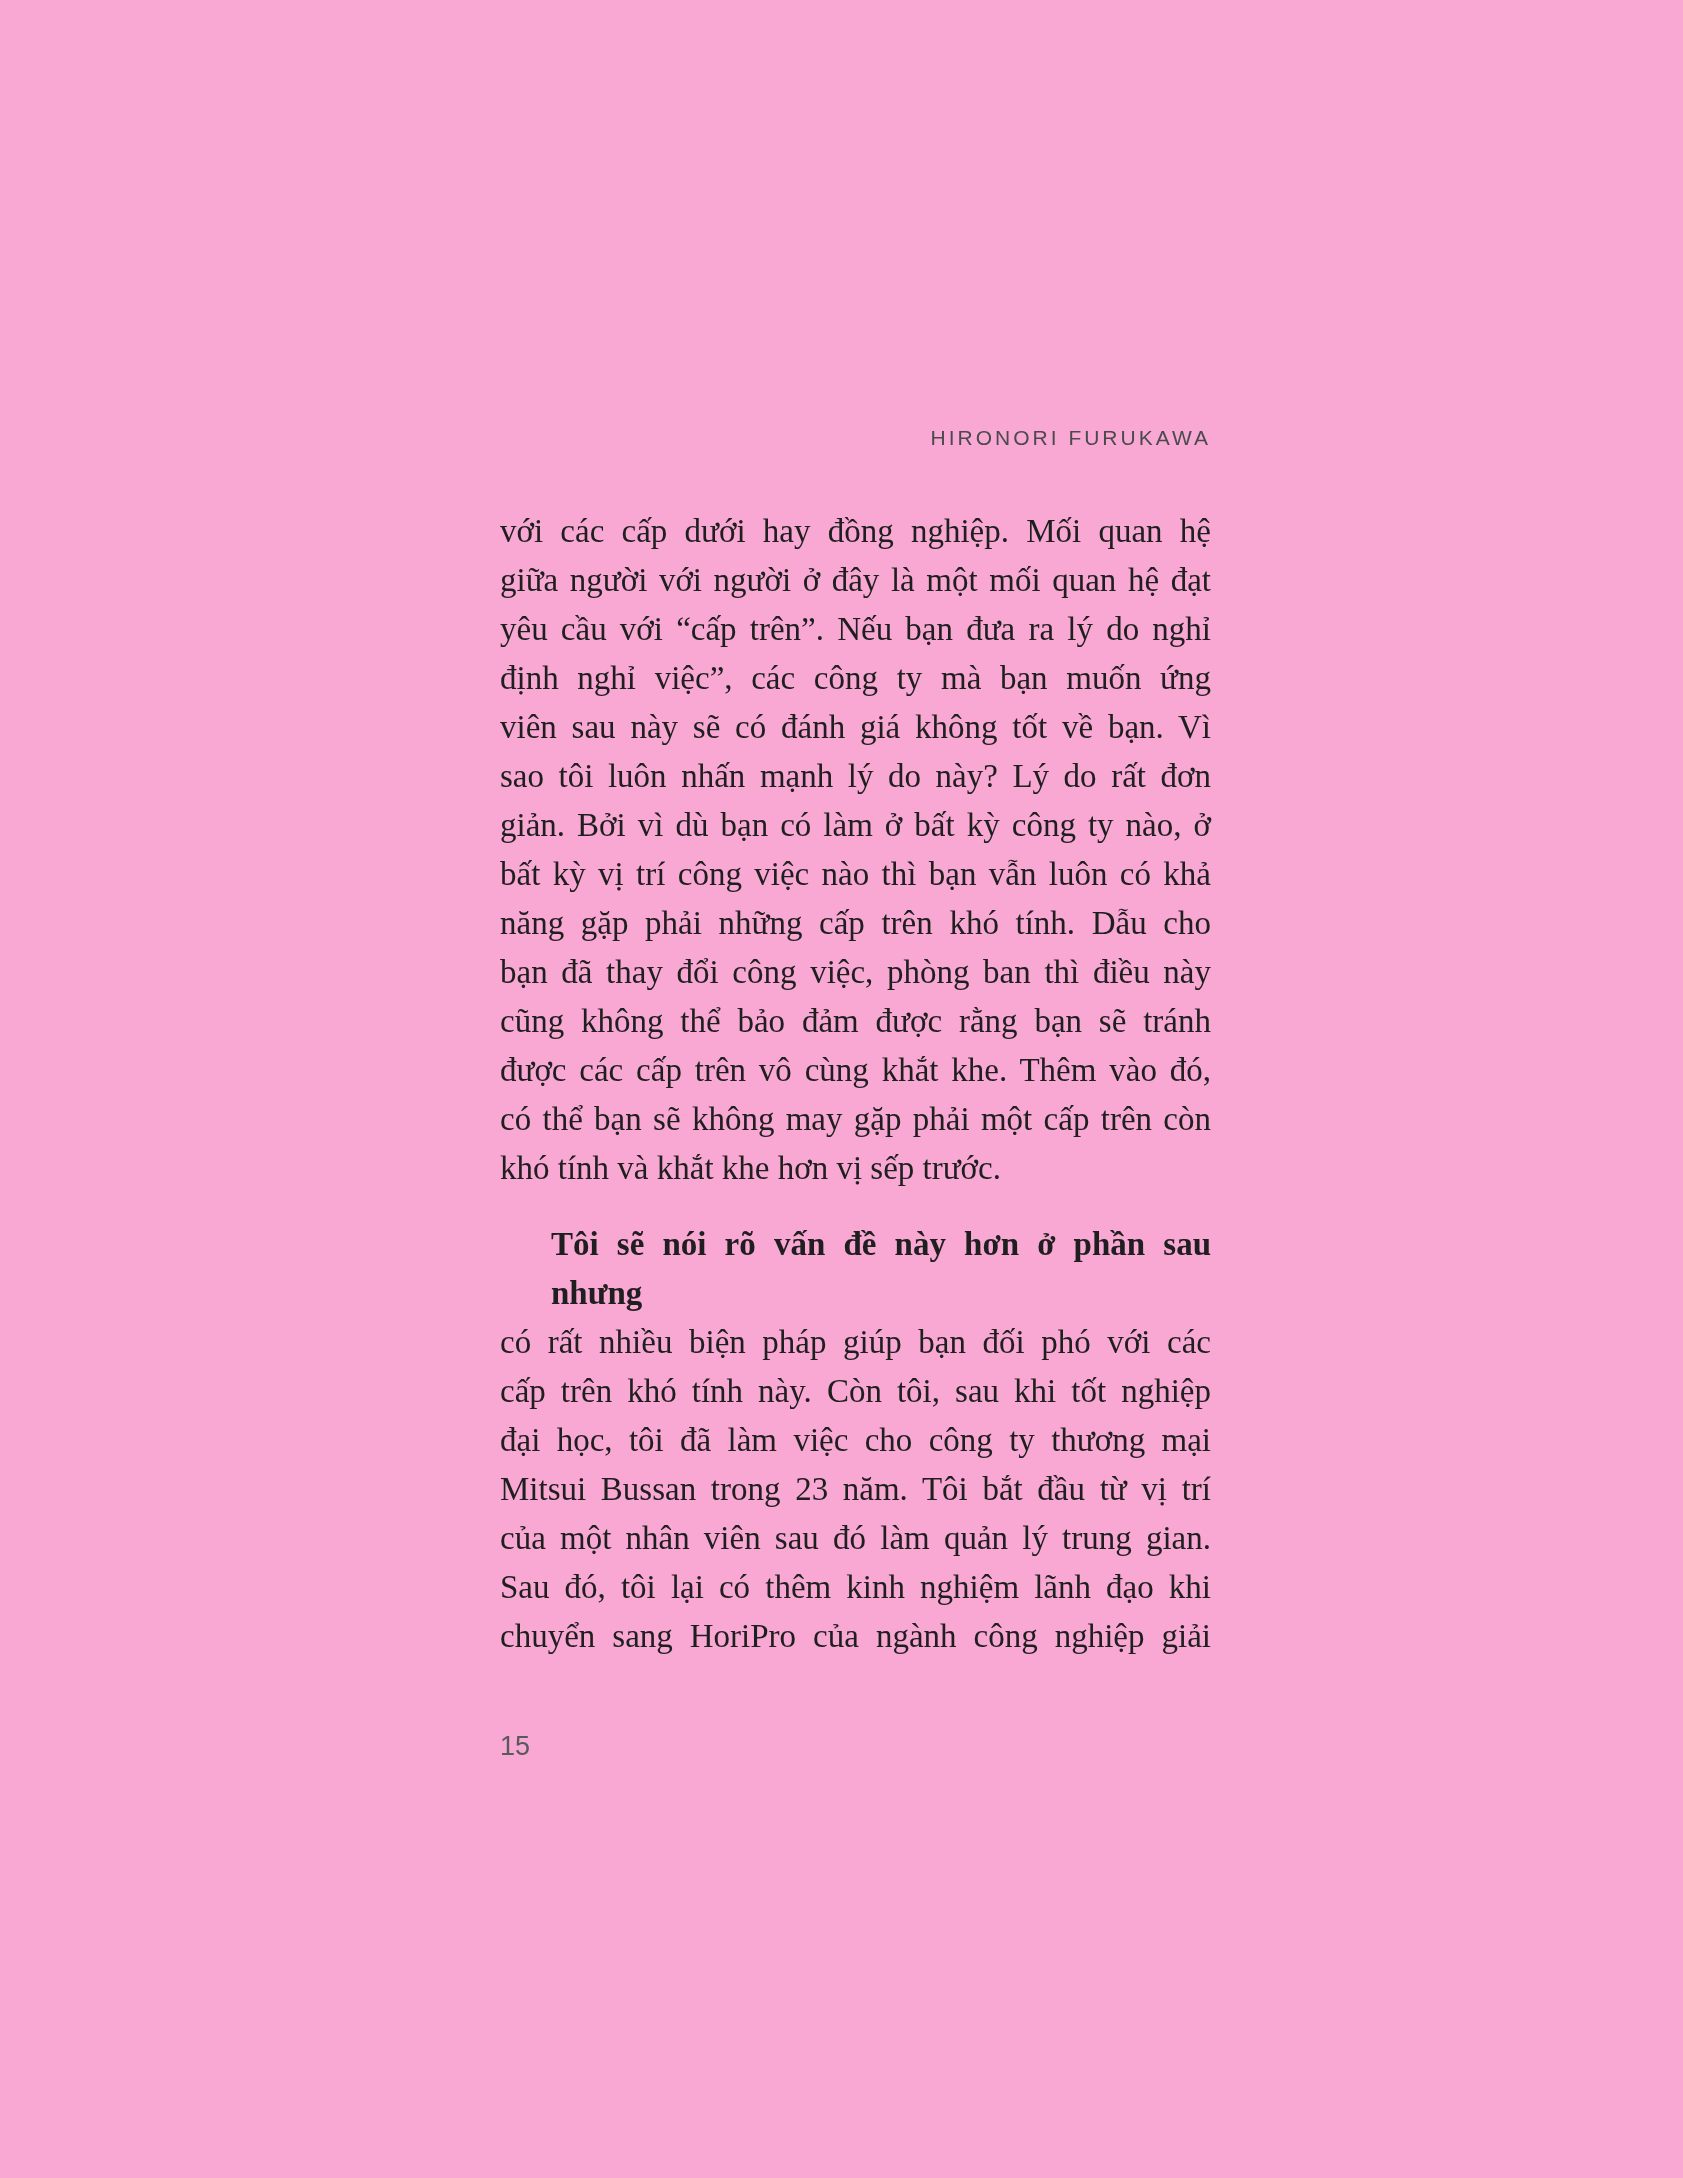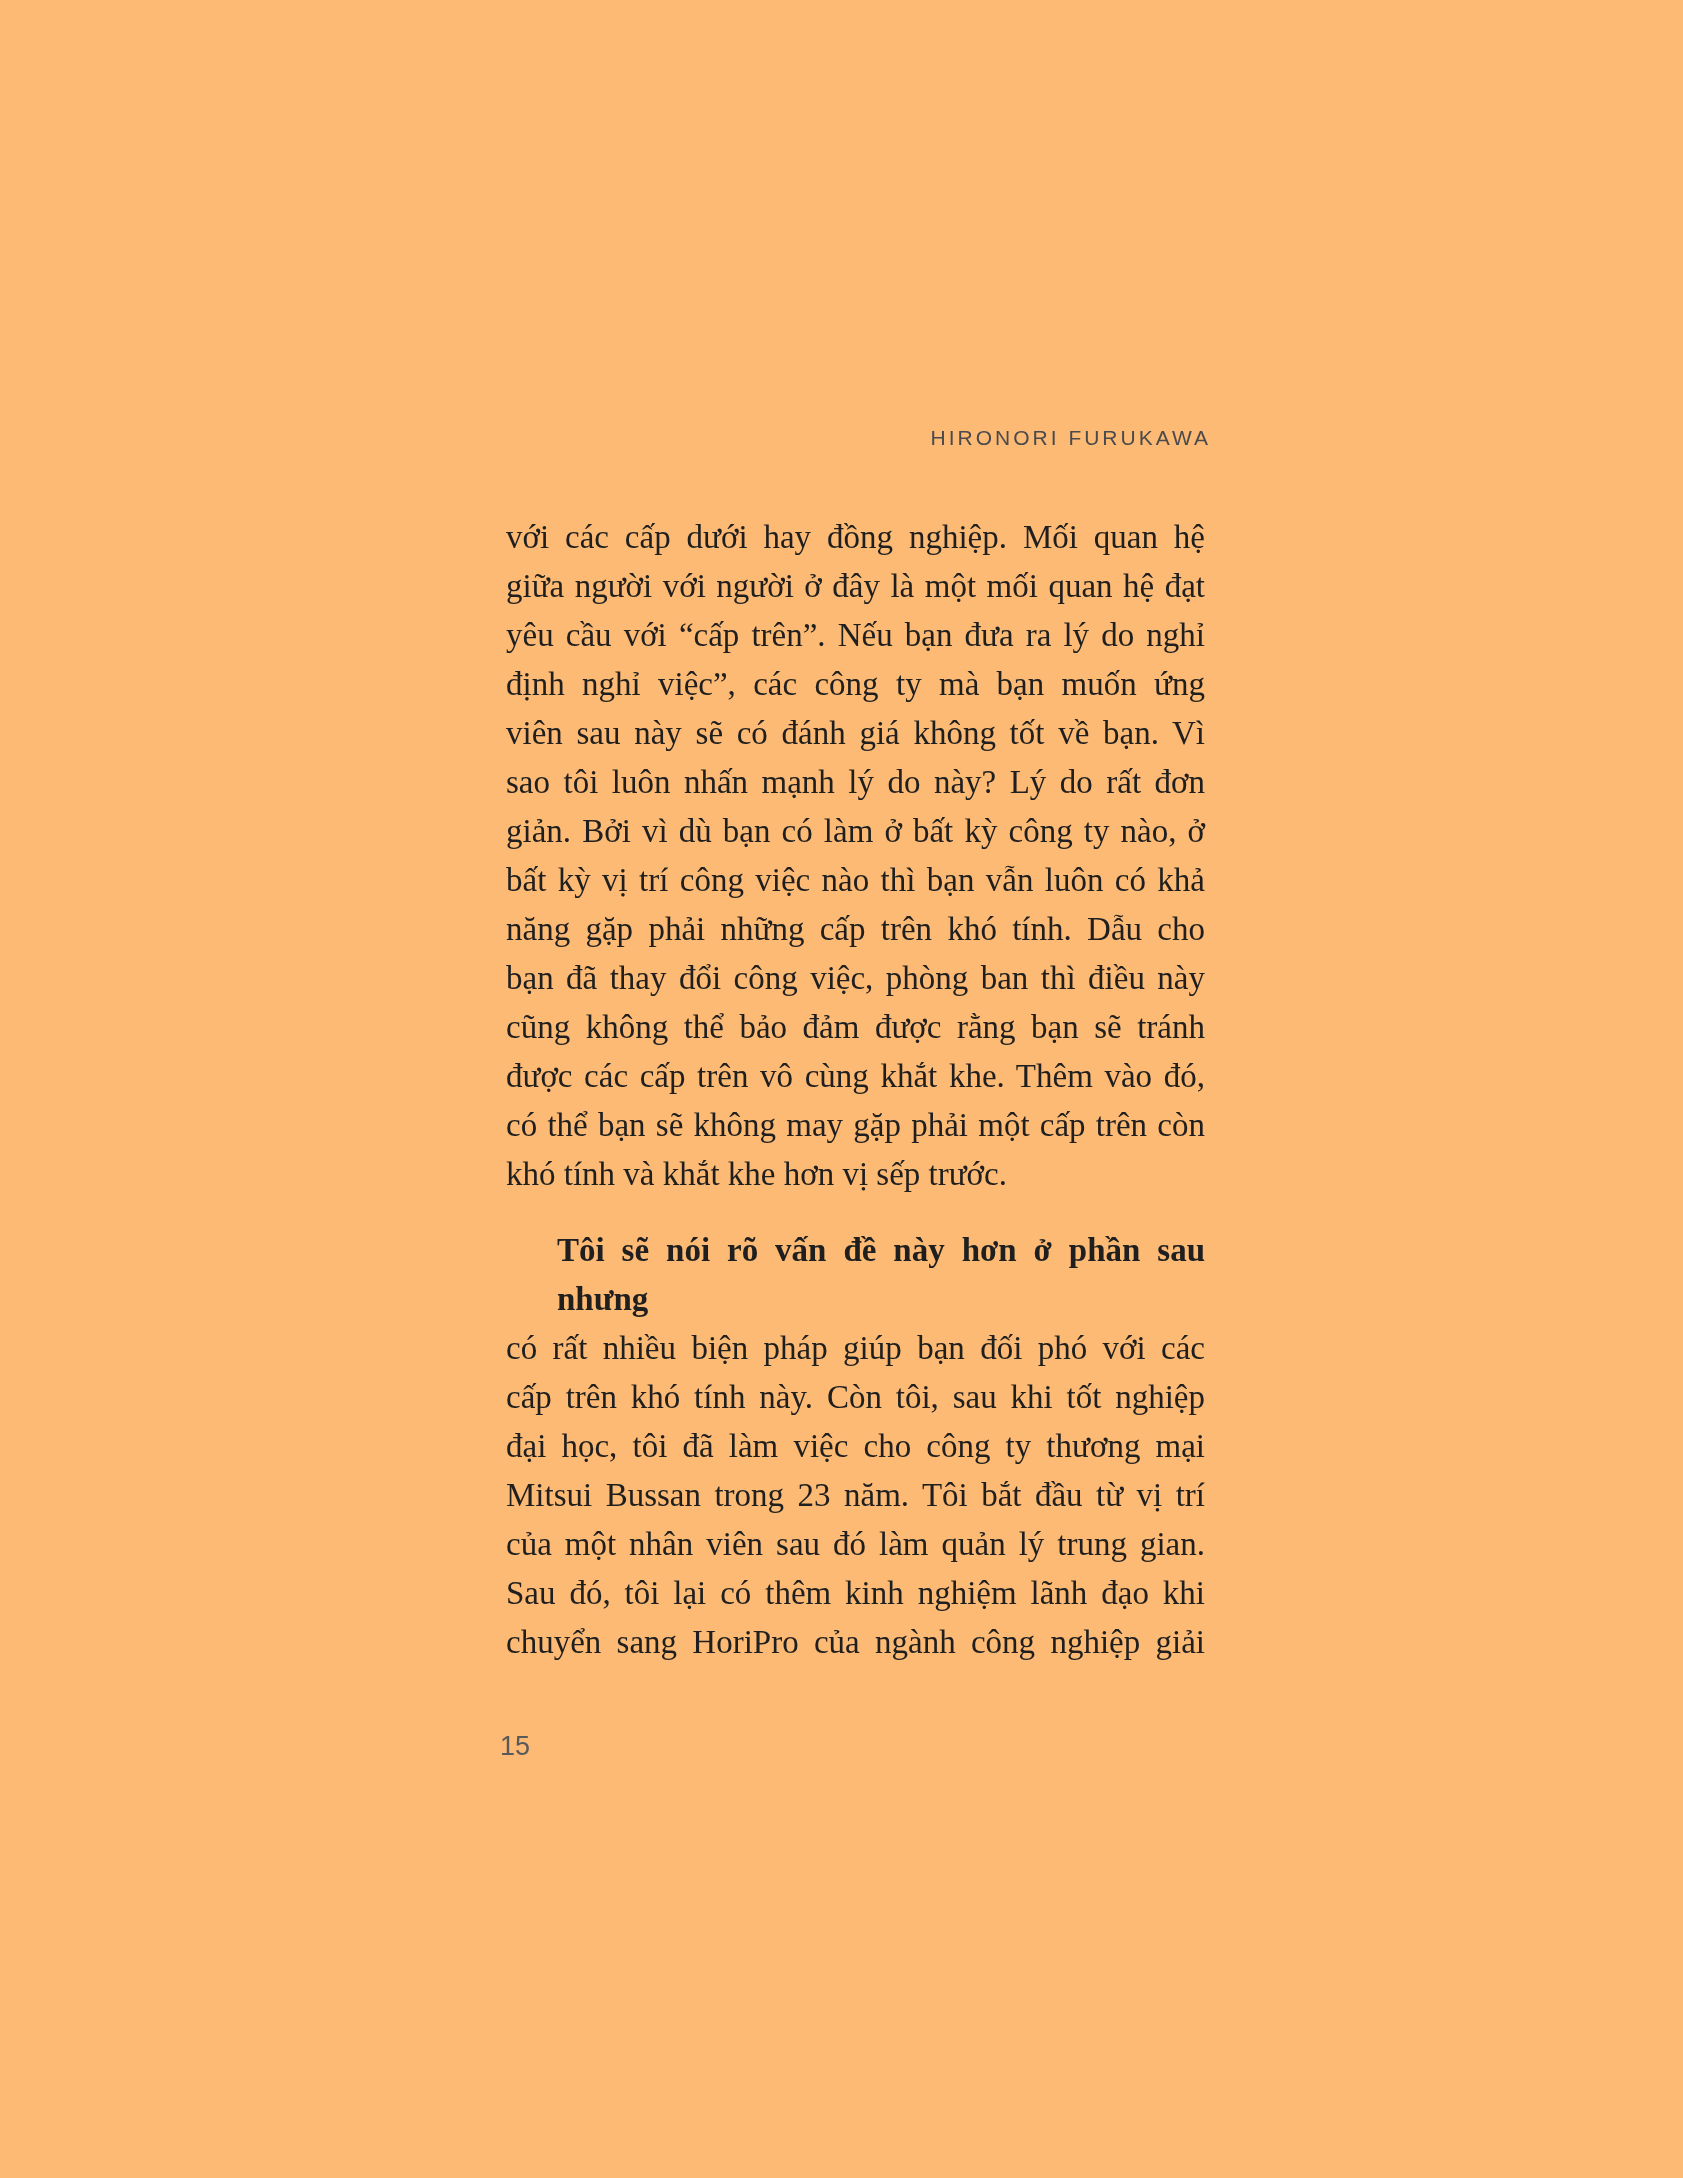--- a/index.html
+++ b/index.html
@@ -1,20 +1,20 @@
 <!DOCTYPE html>
 <html><head>
 <meta charset="utf-8">
 <style>
   html,body{margin:0;padding:0;background:#ffffff;}
   .page{
     position:relative;
     width:1683px;
     height:2178px;
-    background:#fdba74;
+    background:#f9a8d4;
     overflow:hidden;
     font-family:"Liberation Serif", serif;
   }
   .running-head{
     position:absolute;
     left:500px;
     top:426px;
     width:711px;
     text-align:right;
     font-family:"Liberation Sans", sans-serif;
@@ -26,21 +26,21 @@
   }
   .body-text{
     position:absolute;
     left:500px;
     top:507px;
     width:711px;
     font-size:33px;
     line-height:49px;
     color:#1f1f1f;
   }
-  .para{margin:6px;padding:0;}
+  .para{margin:0;padding:0;}
   .para + .para{margin-top:27px;}
   .line{
     text-align:justify;
     text-align-last:justify;
     -moz-text-align-last:justify;
   }
   .line.lastline{
     text-align-last:left;
     -moz-text-align-last:left;
   }

